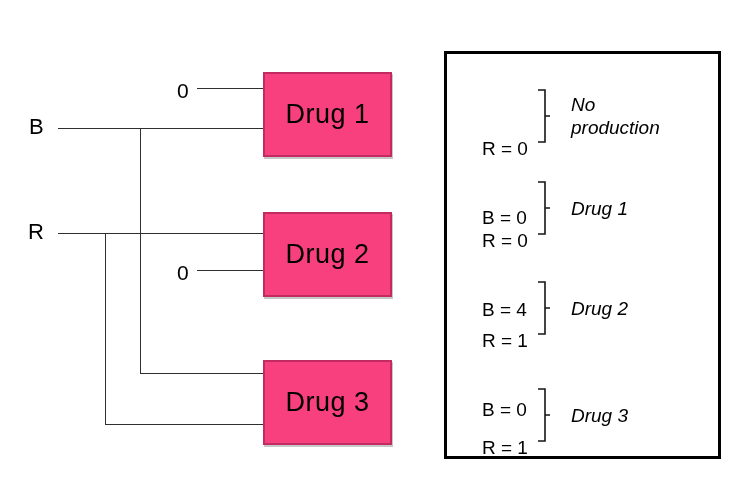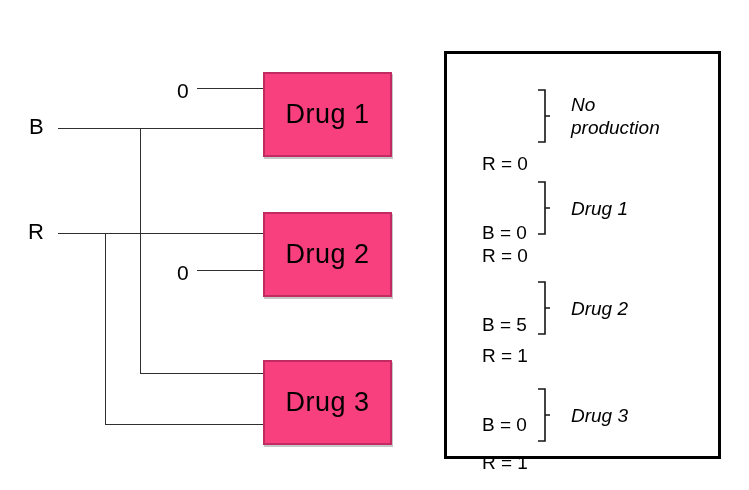--- a/index.html
+++ b/index.html
@@ -26,21 +26,21 @@
   .legend {
     position:absolute; left:444px; top:51px; width:277px; height:408px;
     border:3px solid var(--legend-border,#000); box-sizing:border-box;
     background:#fff;
   }
   .entry { position:absolute; left:0; width:100%; height:52px; }
   .entry.e1 { top:36px; }
   .entry.e2 { top:128px; }
   .entry.e3 { top:228px; }
   .entry.e4 { top:335px; }
-  .eq { position:absolute; left:35px; top:16px; font-size:19px; line-height:23px; white-space:pre; }
+  .eq { position:absolute; left:35px; top:1px; font-size:19px; line-height:23px; white-space:pre; }
   .brace { position:absolute; left:89px; top:-2px; width:16px; height:56px; }
   .brace path { fill:none; stroke:#141414; stroke-width:1.6; }
   .result {
     position:absolute; left:124px; top:0; height:52px; max-width:115px;
     display:flex; align-items:center;
     font-size:19px; line-height:23px;font-style:italic;
   }
 </style>
 </head>
 <body>
@@ -80,21 +80,21 @@
       </div>
       <svg class="brace" viewBox="0 0 16 56">
           <path d="M2 2 H9 V54 H2 M9 28 H14"></path>
         </svg>
       <div class="result">No production</div>
     </div>
 
     <div class="entry e2">
       <div class="eq">
         <div>R = 0</div>
-        <div>B = 5</div>
+        <div>B = 4</div>
       </div>
       <svg class="brace" viewBox="0 0 16 56">
           <path d="M2 2 H9 V54 H2 M9 28 H14"></path>
         </svg>
       <div class="result">Drug 1</div>
     </div>
 
     <div class="entry e3">
       <div class="eq">
         <div>R = 1</div>

